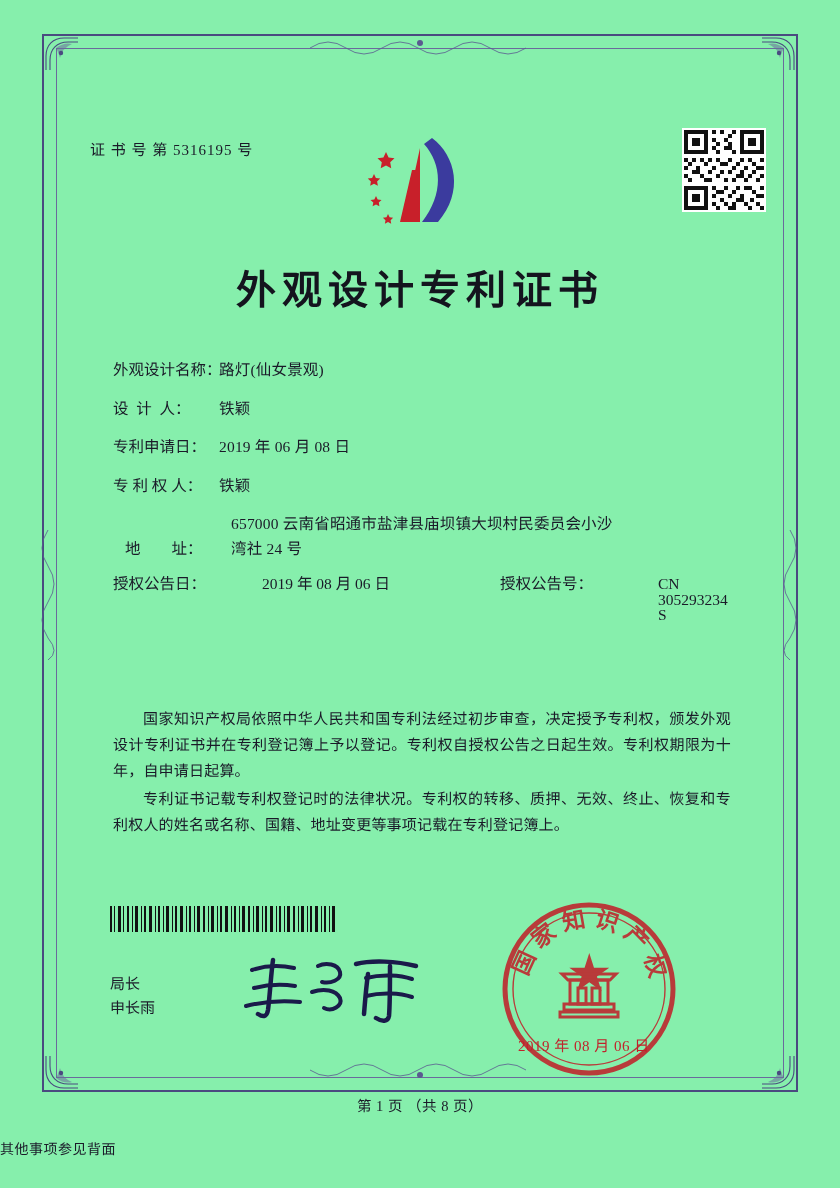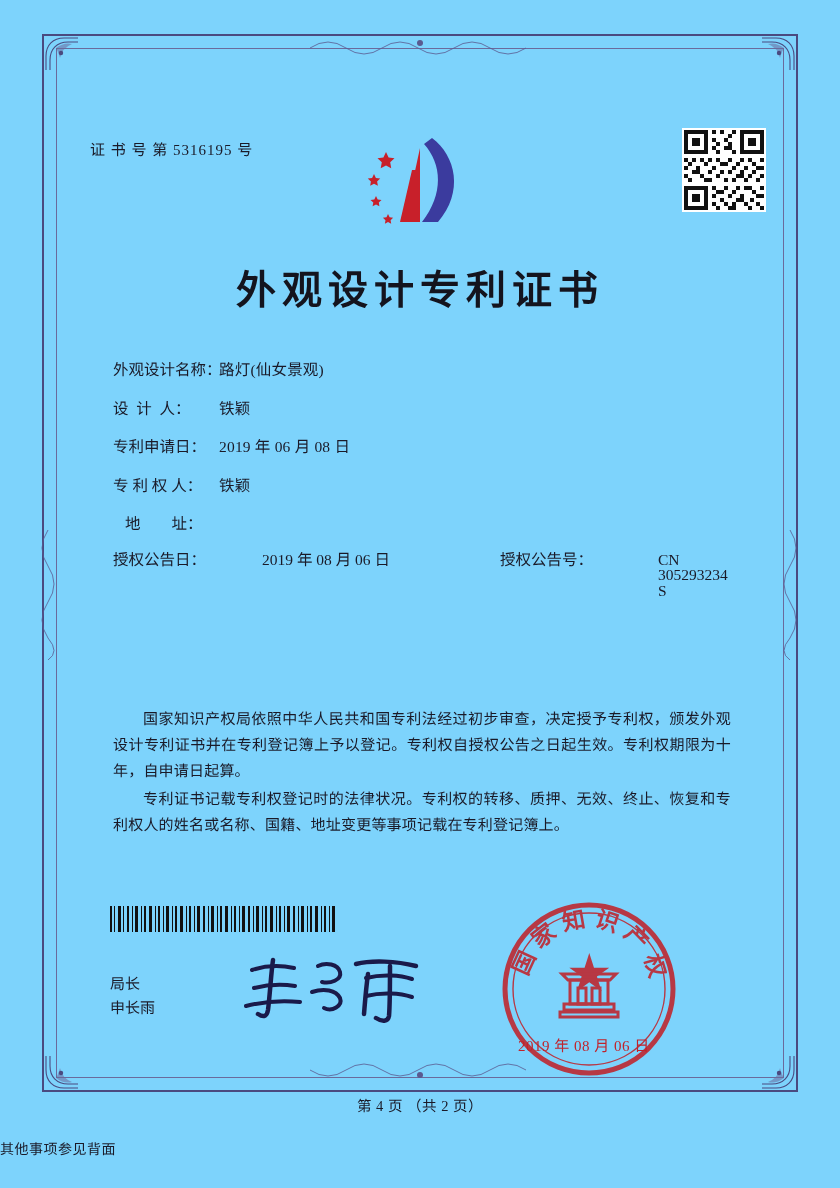--- a/index.html
+++ b/index.html
@@ -13,21 +13,21 @@
     position: relative;
     font-family: "Liberation Serif", "DejaVu Serif", serif;
     color: #1a1a28;
     overflow: hidden;
   }
 
   
   .page {
     position: absolute;
     inset: 0;
-    background: #7dd3fc;
+    background: #86efac;
     padding-left: 8px;
   }
   .frame-outer {
     position: absolute;
     left: 42px;
     top: 34px;
     width: 756px;
     height: 1058px;
     border: 2px solid #4a4a80;
     box-sizing: border-box;
@@ -441,20 +441,24 @@
       <div class="f-value">2019 年 06 月 08 日</div>
     </div>
 
     <div class="field">
       <div class="f-label">专 利 权 人：</div>
       <div class="f-value">铁颖</div>
     </div>
 
     <div class="field row-two">
       <div class="f-label">地        址：</div>
+      <div>
+        <div class="f-value">657000  云南省昭通市盐津县庙坝镇大坝村民委员会小沙</div>
+        <div class="f-value-2">湾社 24 号</div>
+      </div>
     </div>
 
     <div class="field-inline">
       <div class="fi-label">授权公告日：</div>
       <div class="fi-value">2019 年 08 月 06 日</div>
       <div class="fi-label2">授权公告号：</div>
       <div class="fi-value2">CN 305293234 S</div>
     </div>
 
   </div>
@@ -565,16 +569,16 @@
           <path id="sealArc" d="M 89,89 m -62,0 a 62,62 0 1,1 124,0"></path>
         </defs>
         <text font-family="'DejaVu Serif','Liberation Serif',serif" font-size="23" font-weight="bold" fill="#c0232b" letter-spacing="7">
           <textPath href="#sealArc" startOffset="6%">国家知识产权局</textPath>
         </text>
       </g>
     </svg>
   </div>
   <div class="seal-date">2019 年 08 月 06 日</div>
 
-  <div class="page-no">第 4 页 （共 2 页）</div>
+  <div class="page-no">第 1 页 （共 8 页）</div>
   <div class="foot-note">其他事项参见背面</div>
 
 </div>
 
 </body></html>

